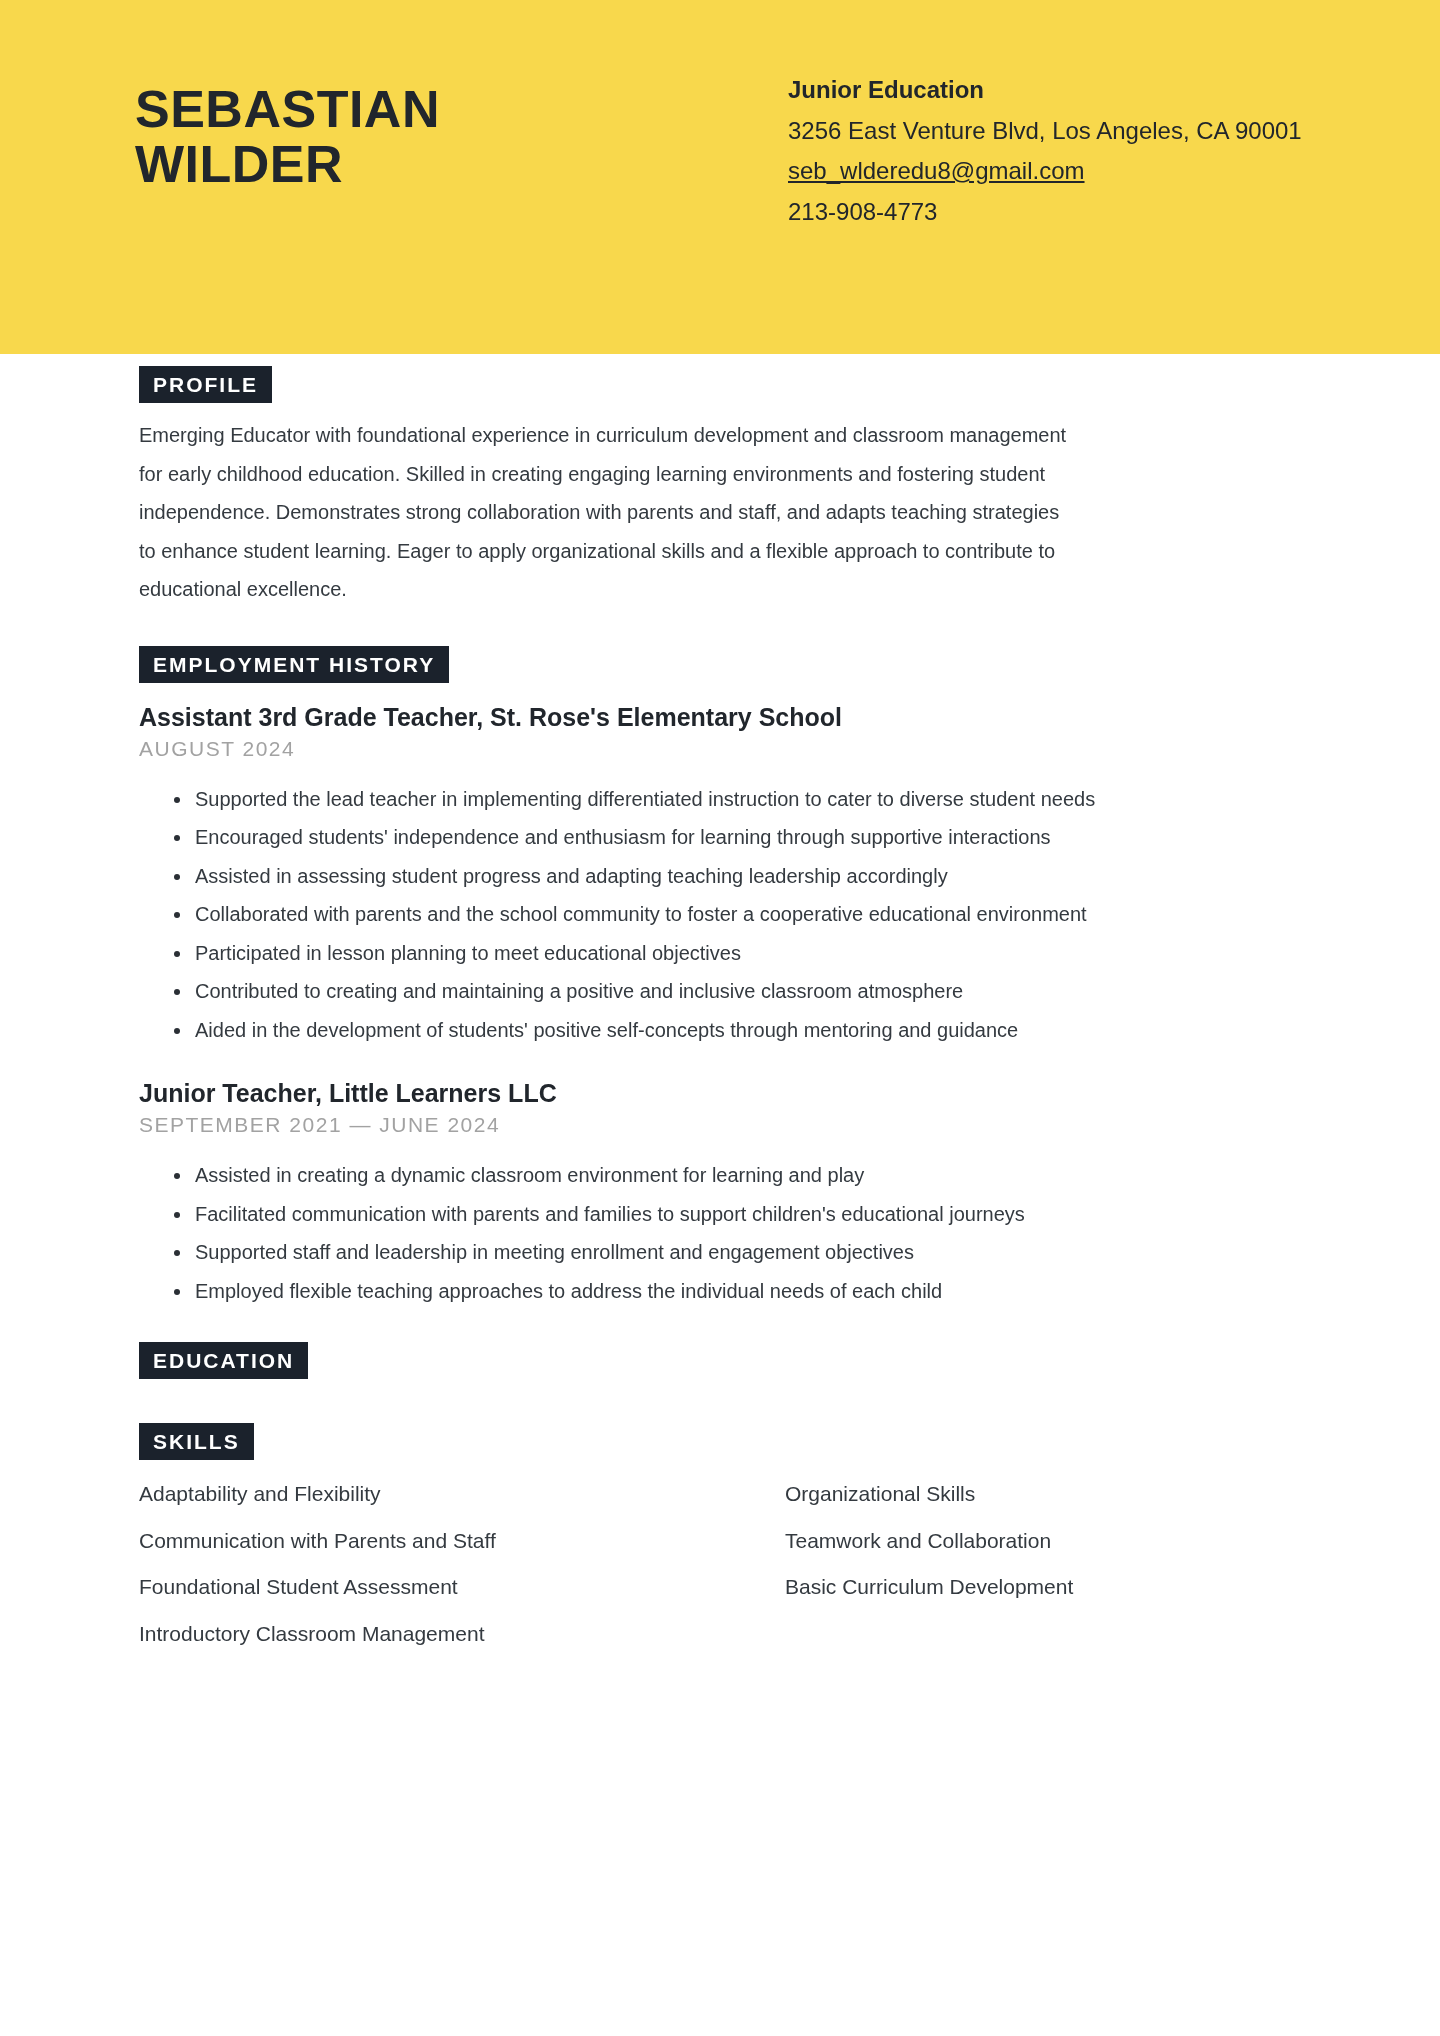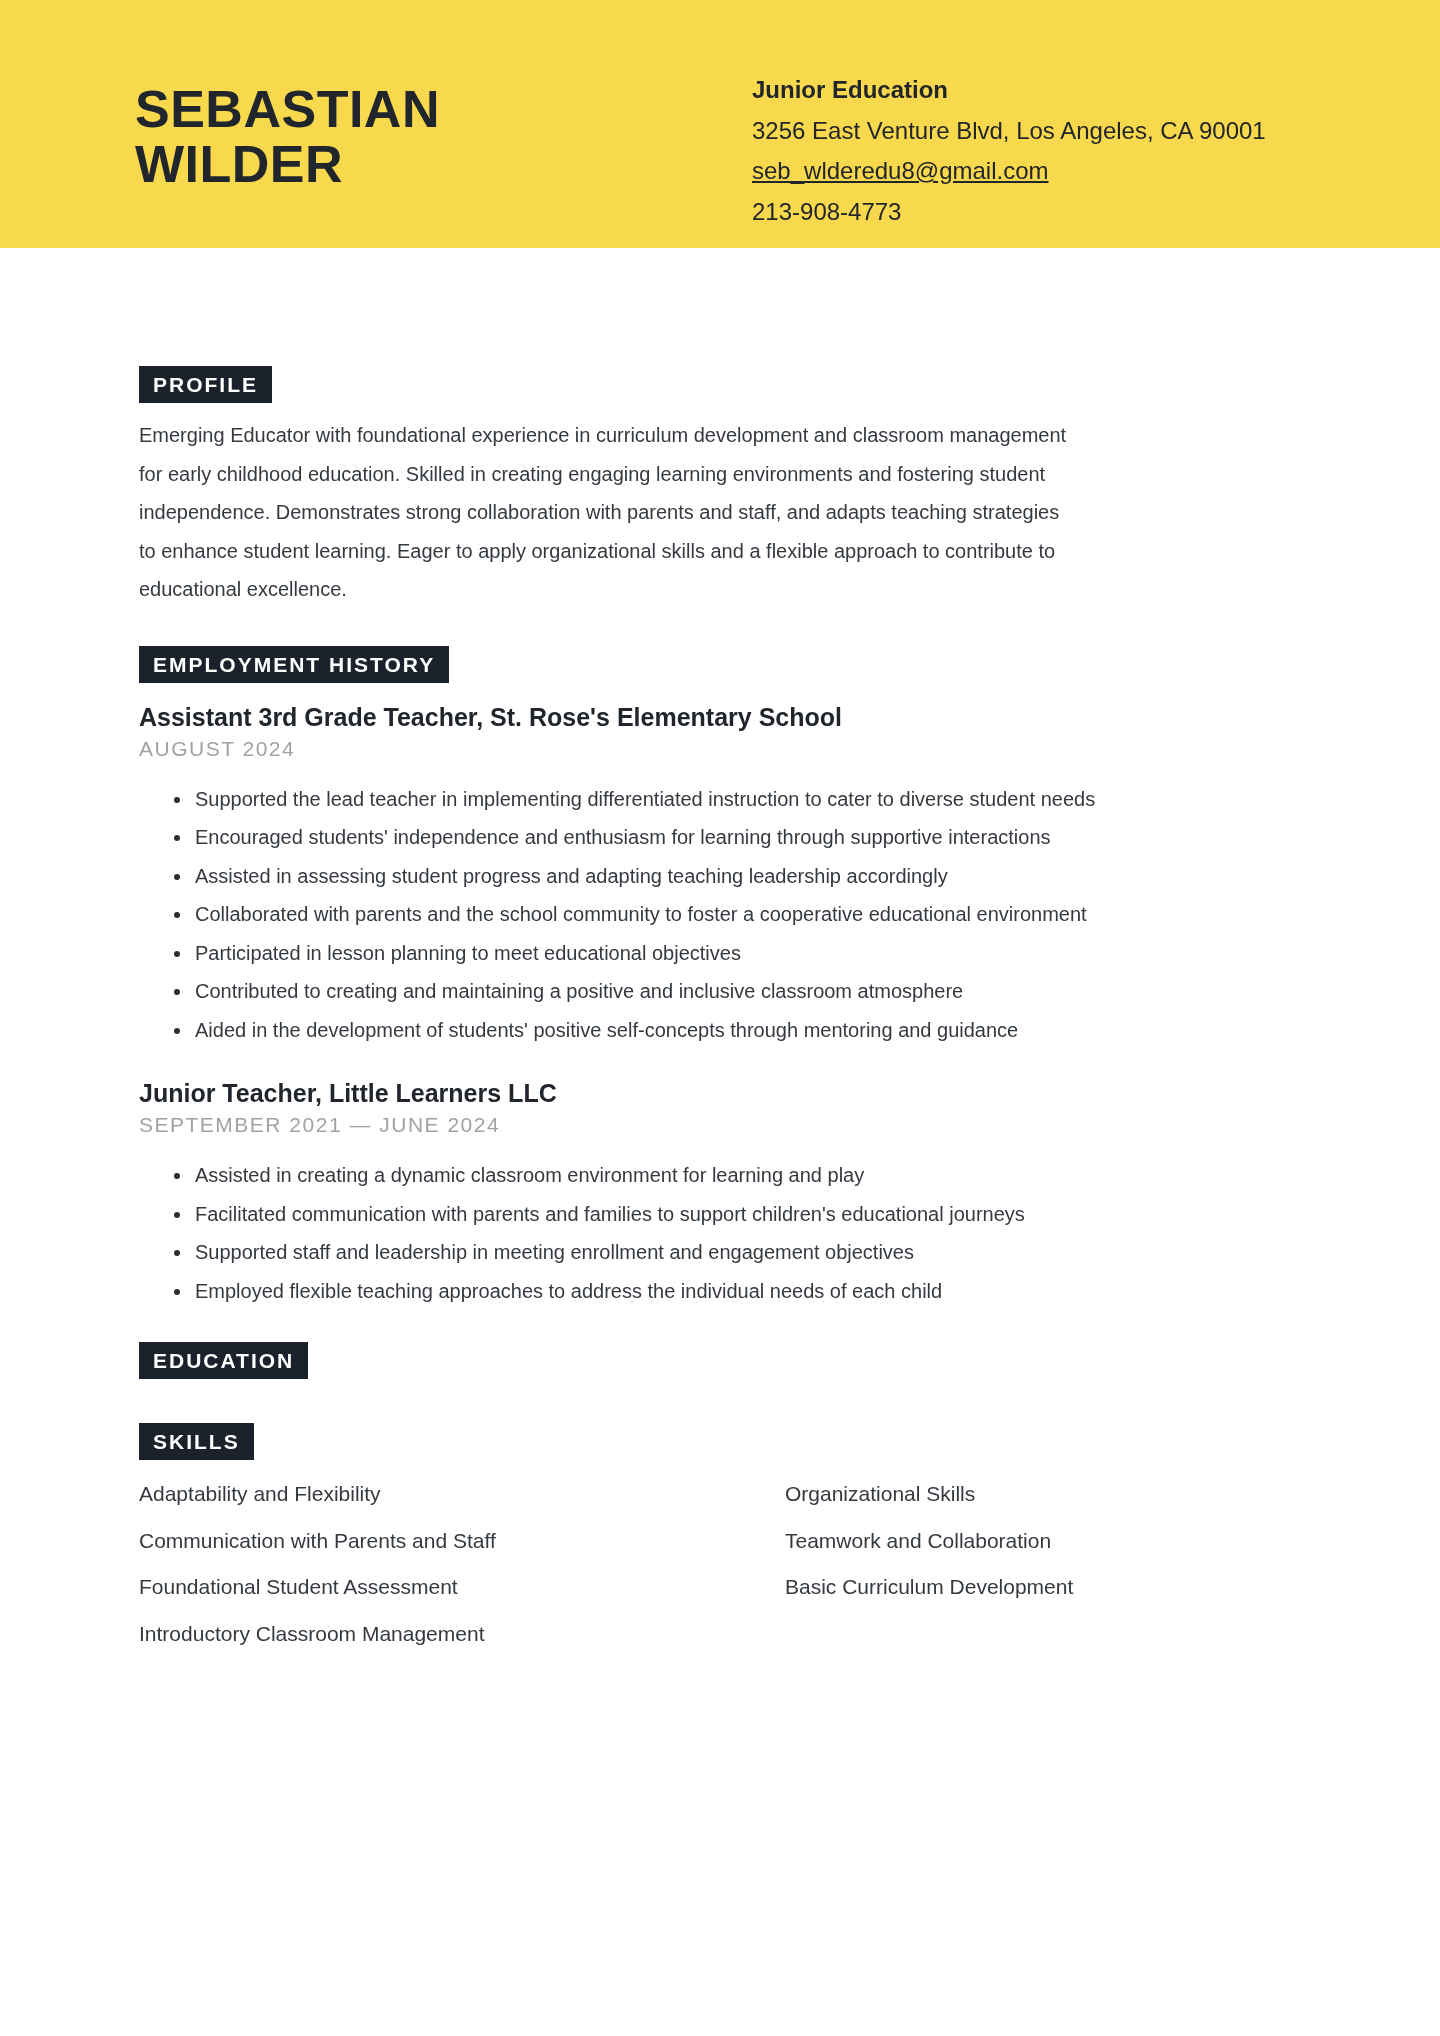--- a/index.html
+++ b/index.html
@@ -11,31 +11,31 @@
     --white:#FFFFFF;
   }
   *{margin:0;padding:0;box-sizing:border-box;}
   html,body{background:#e9e9e9;}
   .page{
     width:1440px;height:2036px;position:relative;background:#fff;
     font-family:"Liberation Sans","DejaVu Sans",sans-serif;
     color:var(--body-text);overflow:hidden;margin:0 auto;
   }
   .header{
-    position:absolute;left:0;top:0;width:1440px;height:248px;
+    position:absolute;left:0;top:0;width:1440px;height:354px;
     background:var(--accent);
   }
   .name{
     position:absolute;left:135px;top:82px;
     font-size:52px;line-height:55px;font-weight:700;
     letter-spacing:0.5px;color:var(--heading-text);
     text-transform:uppercase;white-space:pre-line;
   }
   .contact{
-    position:absolute;left:752px;top:70px;
+    position:absolute;left:788px;top:70px;
     font-size:24px;line-height:40.5px;color:#22262B;
   }
   .contact-title{font-weight:700;}
   .contact-email a{
     color:#22262B;text-decoration:underline;cursor:pointer;
   }
   .content{
     position:absolute;left:139px;top:299px;width:1190px;
   }
   .section-label{

